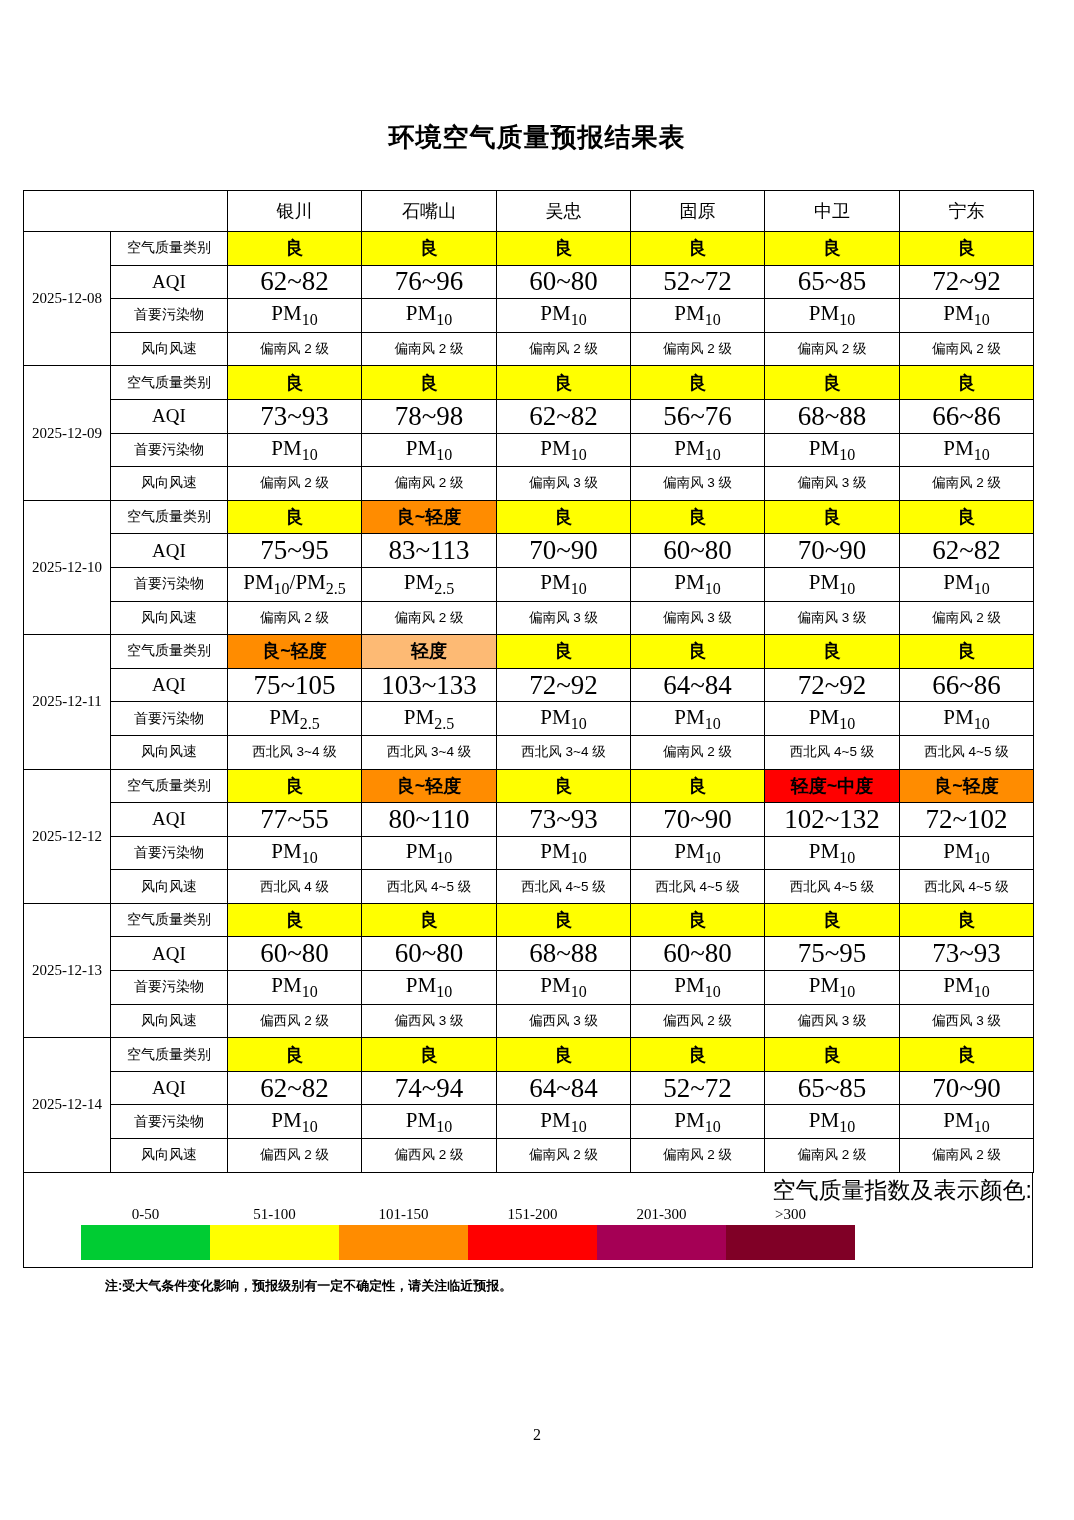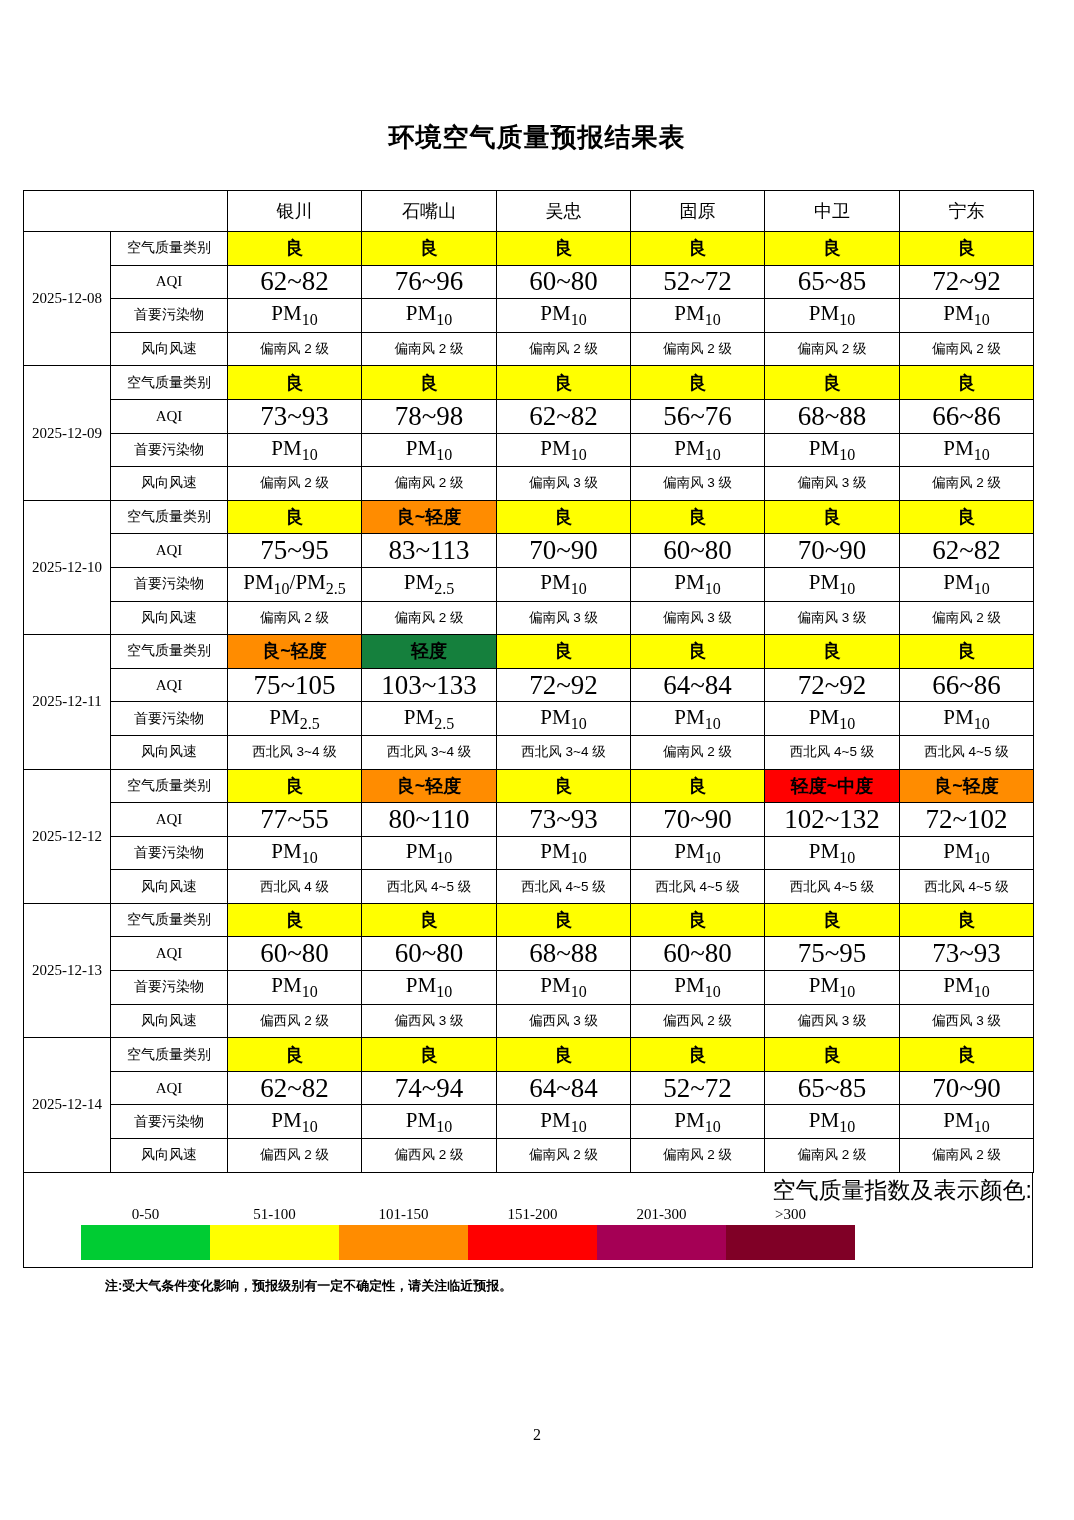--- a/index.html
+++ b/index.html
@@ -23,21 +23,21 @@
   }
   table.forecast th, table.forecast td {
     border:1px solid #000; text-align:center; vertical-align:middle;
     overflow:hidden; padding:0;
   }
   table.forecast thead tr { height:41px; }
   table.forecast tbody tr { height:33.6px; }
   th.city { font-weight:normal; font-size:18px; }
   td.date { font-family:"Liberation Serif", serif; font-size:15px; }
   td.rowlabel { font-size:14px; }
-  td.rowlabel.aqi-label { font-family:"Liberation Serif", serif; font-size:15px; }
+  td.rowlabel.aqi-label { font-family:"Liberation Serif", serif; font-size:19px; }
   td.cat { font-size:18px; font-weight:bold; }
   td.num { font-family:"Liberation Serif", serif; font-size:27px;margin-top:28px; }
   td.pm  { font-family:"Liberation Serif", serif; font-size:21px; }
   td.pm sub { font-size:16px; }
   td.wind { font-size:13.5px; }
 
   .legend {
     border:1px solid #000; border-top:none;
     height:95px; width:1010px; padding-top:3px;
   }
@@ -195,21 +195,21 @@
             <td class="wind">偏南风 2 级</td>
             <td class="wind">偏南风 3 级</td>
             <td class="wind">偏南风 3 级</td>
             <td class="wind">偏南风 3 级</td>
             <td class="wind">偏南风 2 级</td>
           </tr>
           <tr>
             <td class="date" rowspan="4">2025-12-11</td>
             <td class="rowlabel">空气质量类别</td>
             <td class="cat" style="background:#FF8C00">良~轻度</td>
-            <td class="cat" style="background:#15803d">轻度</td>
+            <td class="cat" style="background:#fdba74">轻度</td>
             <td class="cat" style="background:#FFFF00">良</td>
             <td class="cat" style="background:#FFFF00">良</td>
             <td class="cat" style="background:#FFFF00">良</td>
             <td class="cat" style="background:#FFFF00">良</td>
           </tr>
           <tr>
             <td class="rowlabel aqi-label">AQI</td>
             <td class="num">75~105</td>
             <td class="num">103~133</td>
             <td class="num">72~92</td>

